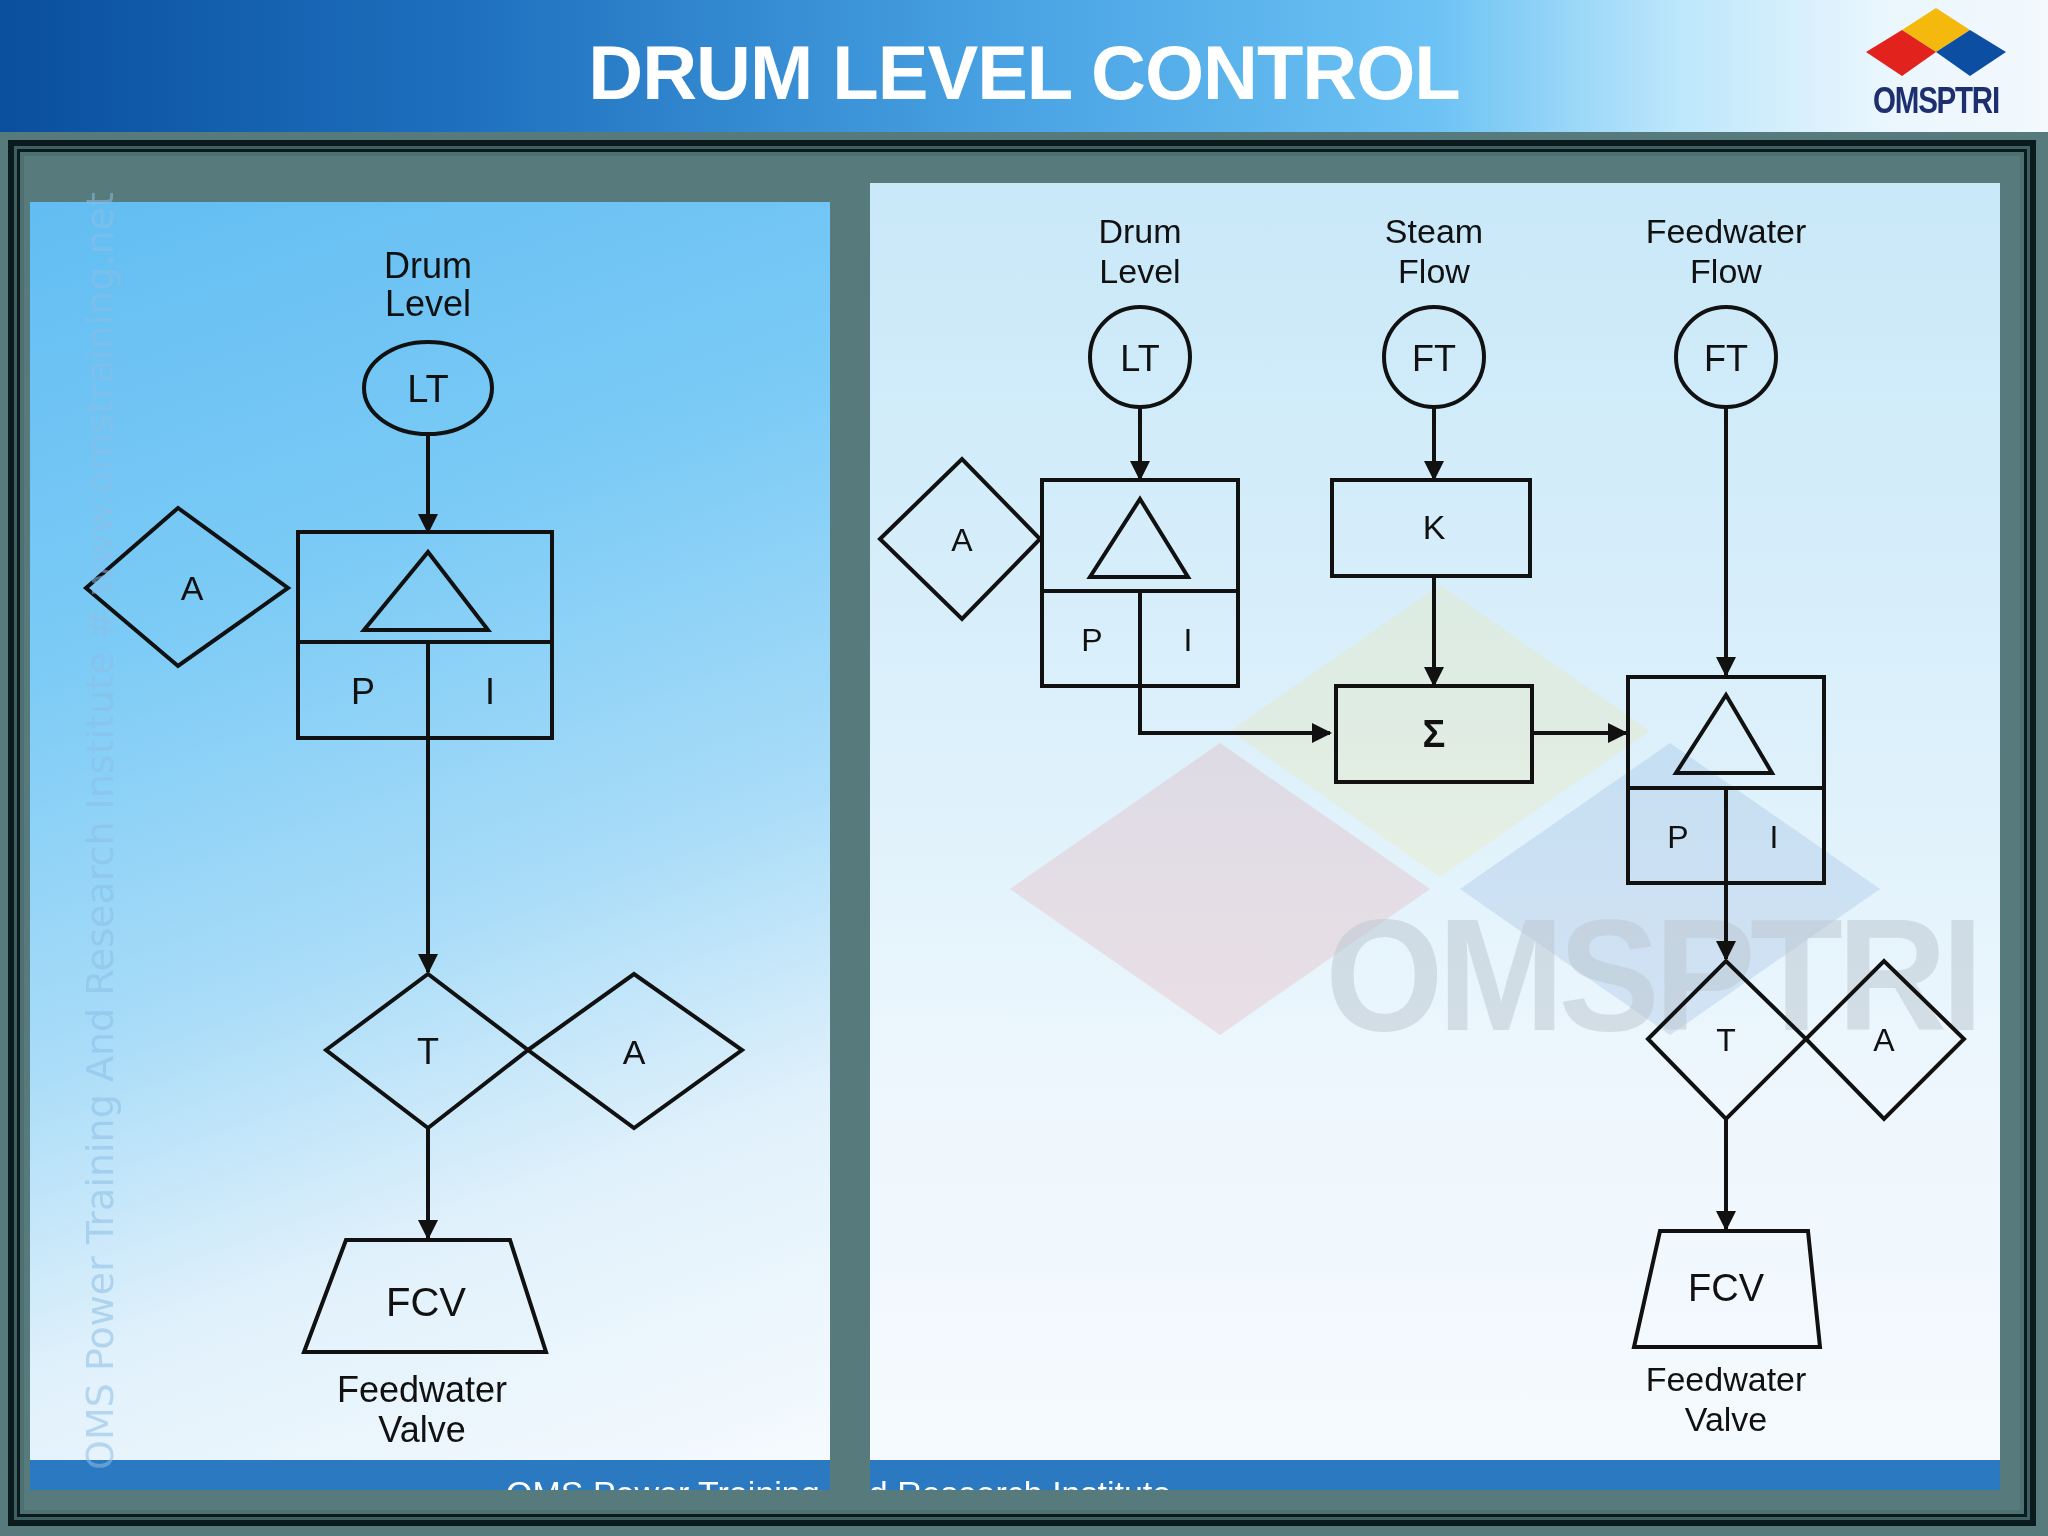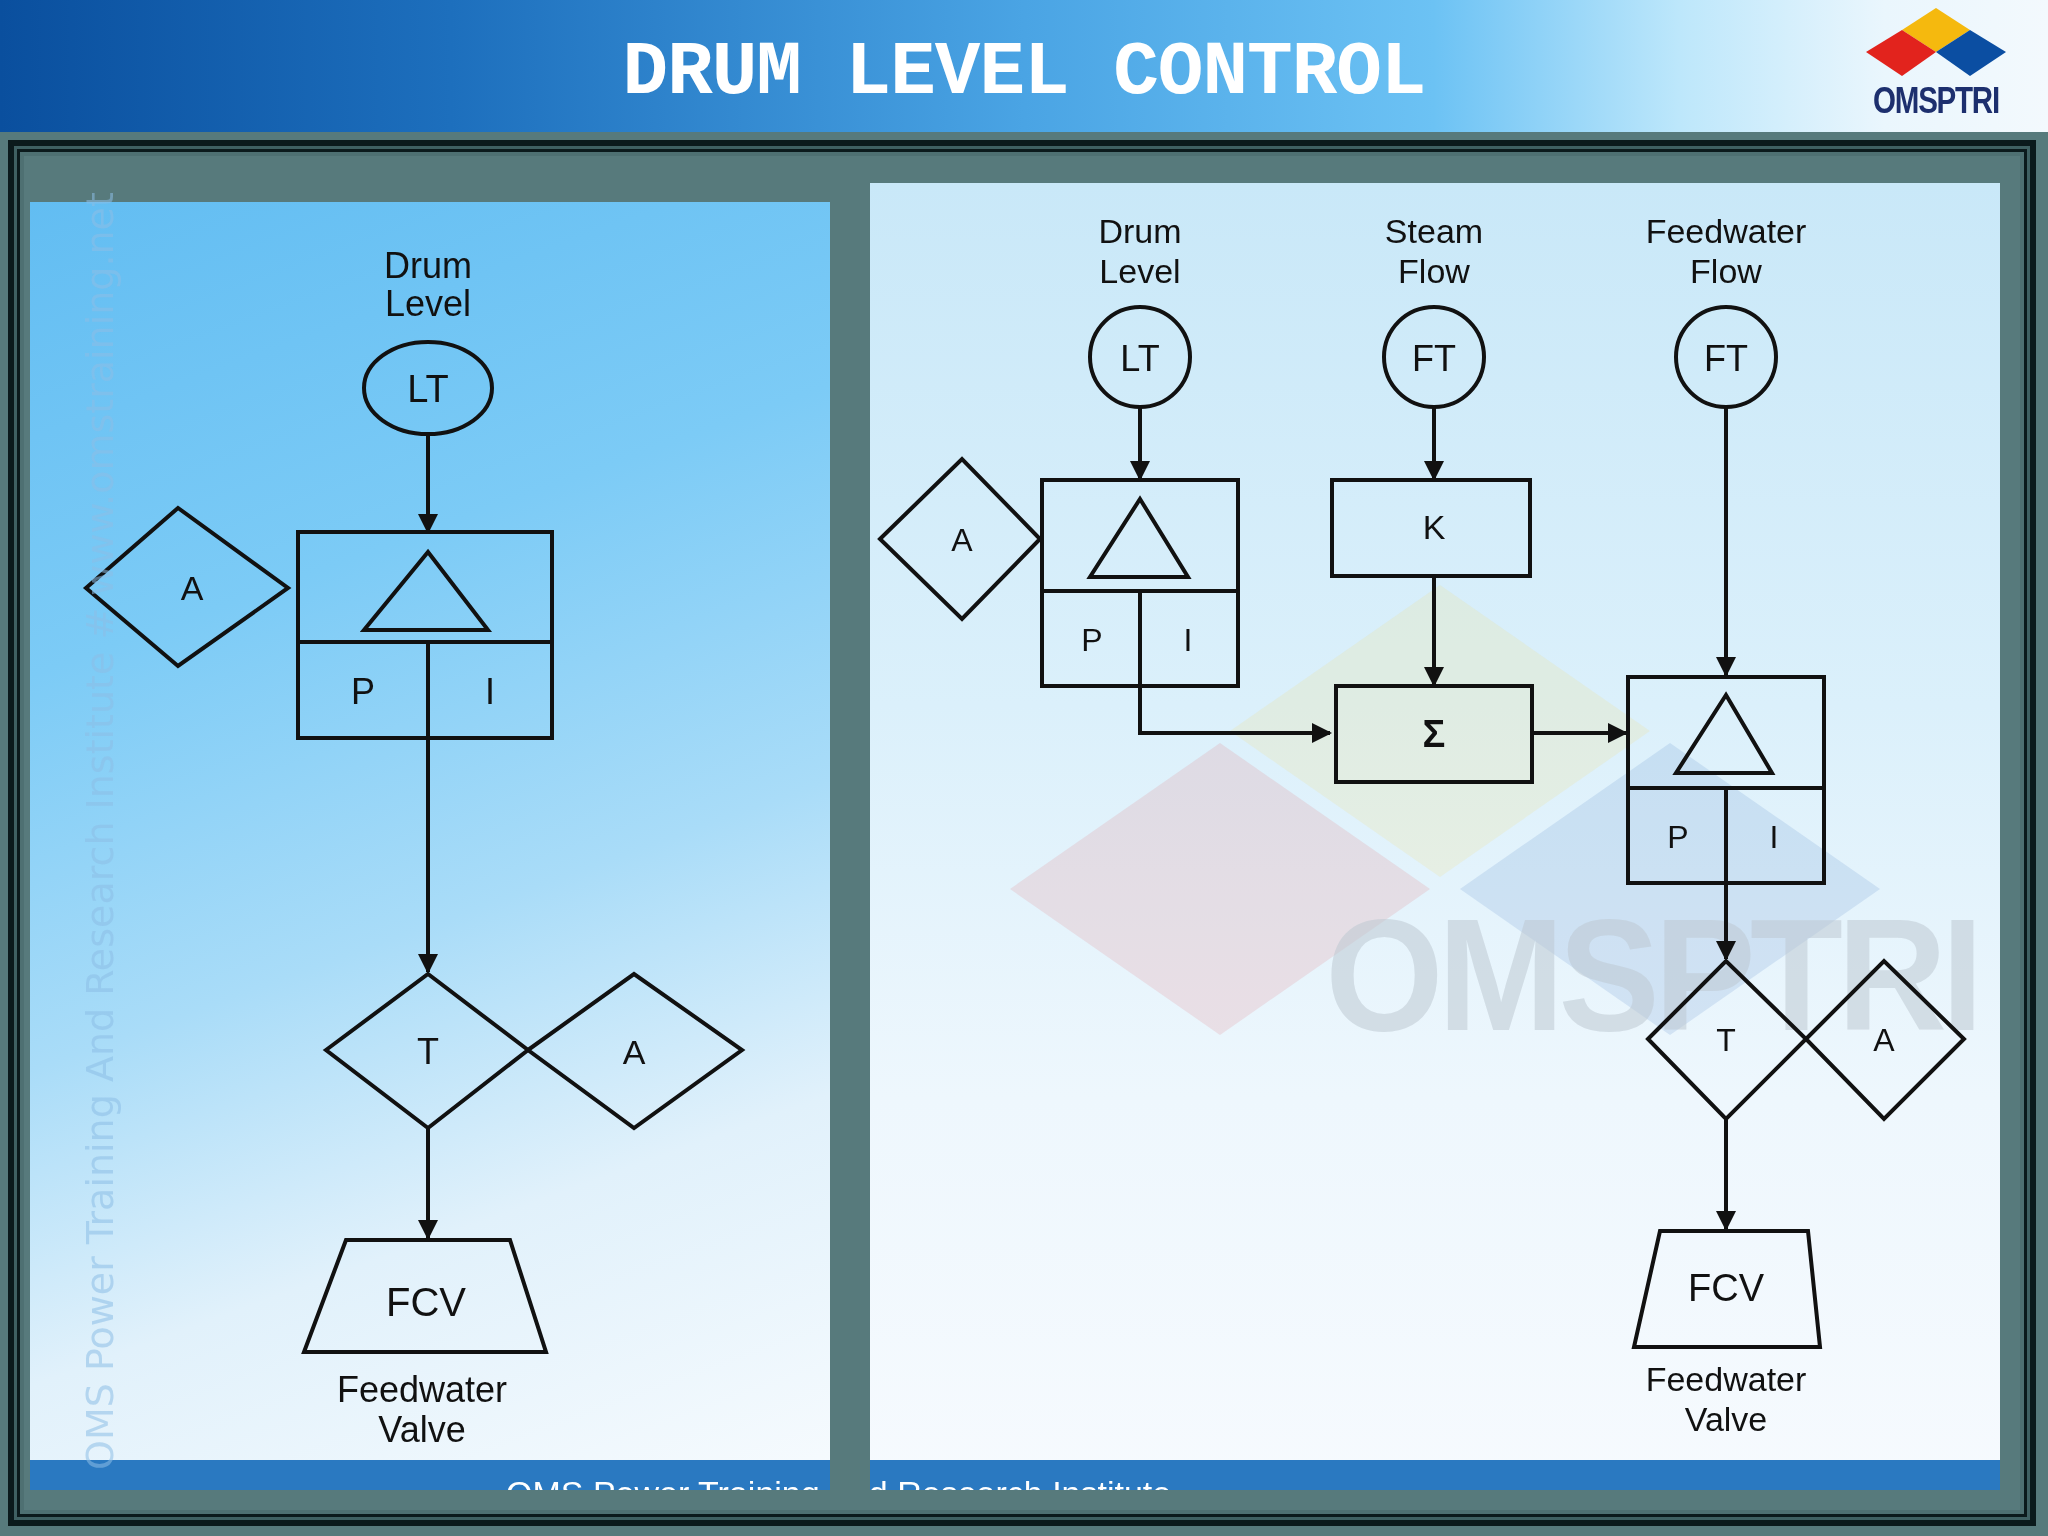--- a/index.html
+++ b/index.html
@@ -8,21 +8,21 @@
     background: #eef6fc;
     font-family: "Liberation Sans", sans-serif;
   }
   .header {
     position: absolute; left: 0; top: 0; width: 2048px; height: 132px;
     background: linear-gradient(90deg, #0a4f9e 0%, #1d6fbd 22%, #4aa4e4 50%, #6cc2f4 70%, #bde7fb 82%, #eaf6fd 92%, #f3f9fd 100%);
   }
   .title {
     position: absolute; left: 0; width: 2048px; top: 28px; text-align: center;
     color: #ffffff; font-weight: bold; font-size: 76px; letter-spacing: -1px;
-    font-family: Liberation Mono, monospace; line-height: 90px;
+    font-family: Liberation Sans, sans-serif; line-height: 90px;
   }
   .logo { position: absolute; left: 1856px; top: 4px; width: 160px; height: 118px; }
   .logo-text {
     position: absolute; left: 0; top: 76px; width: 160px; text-align: center;
     color: #1d2f6e; font-weight: bold; font-size: 36px; letter-spacing: -1.5px;
     font-family: "Liberation Sans", sans-serif; transform: scaleX(0.82);
   }
   .frame {
     position: absolute; left: 0; top: 132px; width: 2048px; height: 1404px;
     background: #577a7c;

